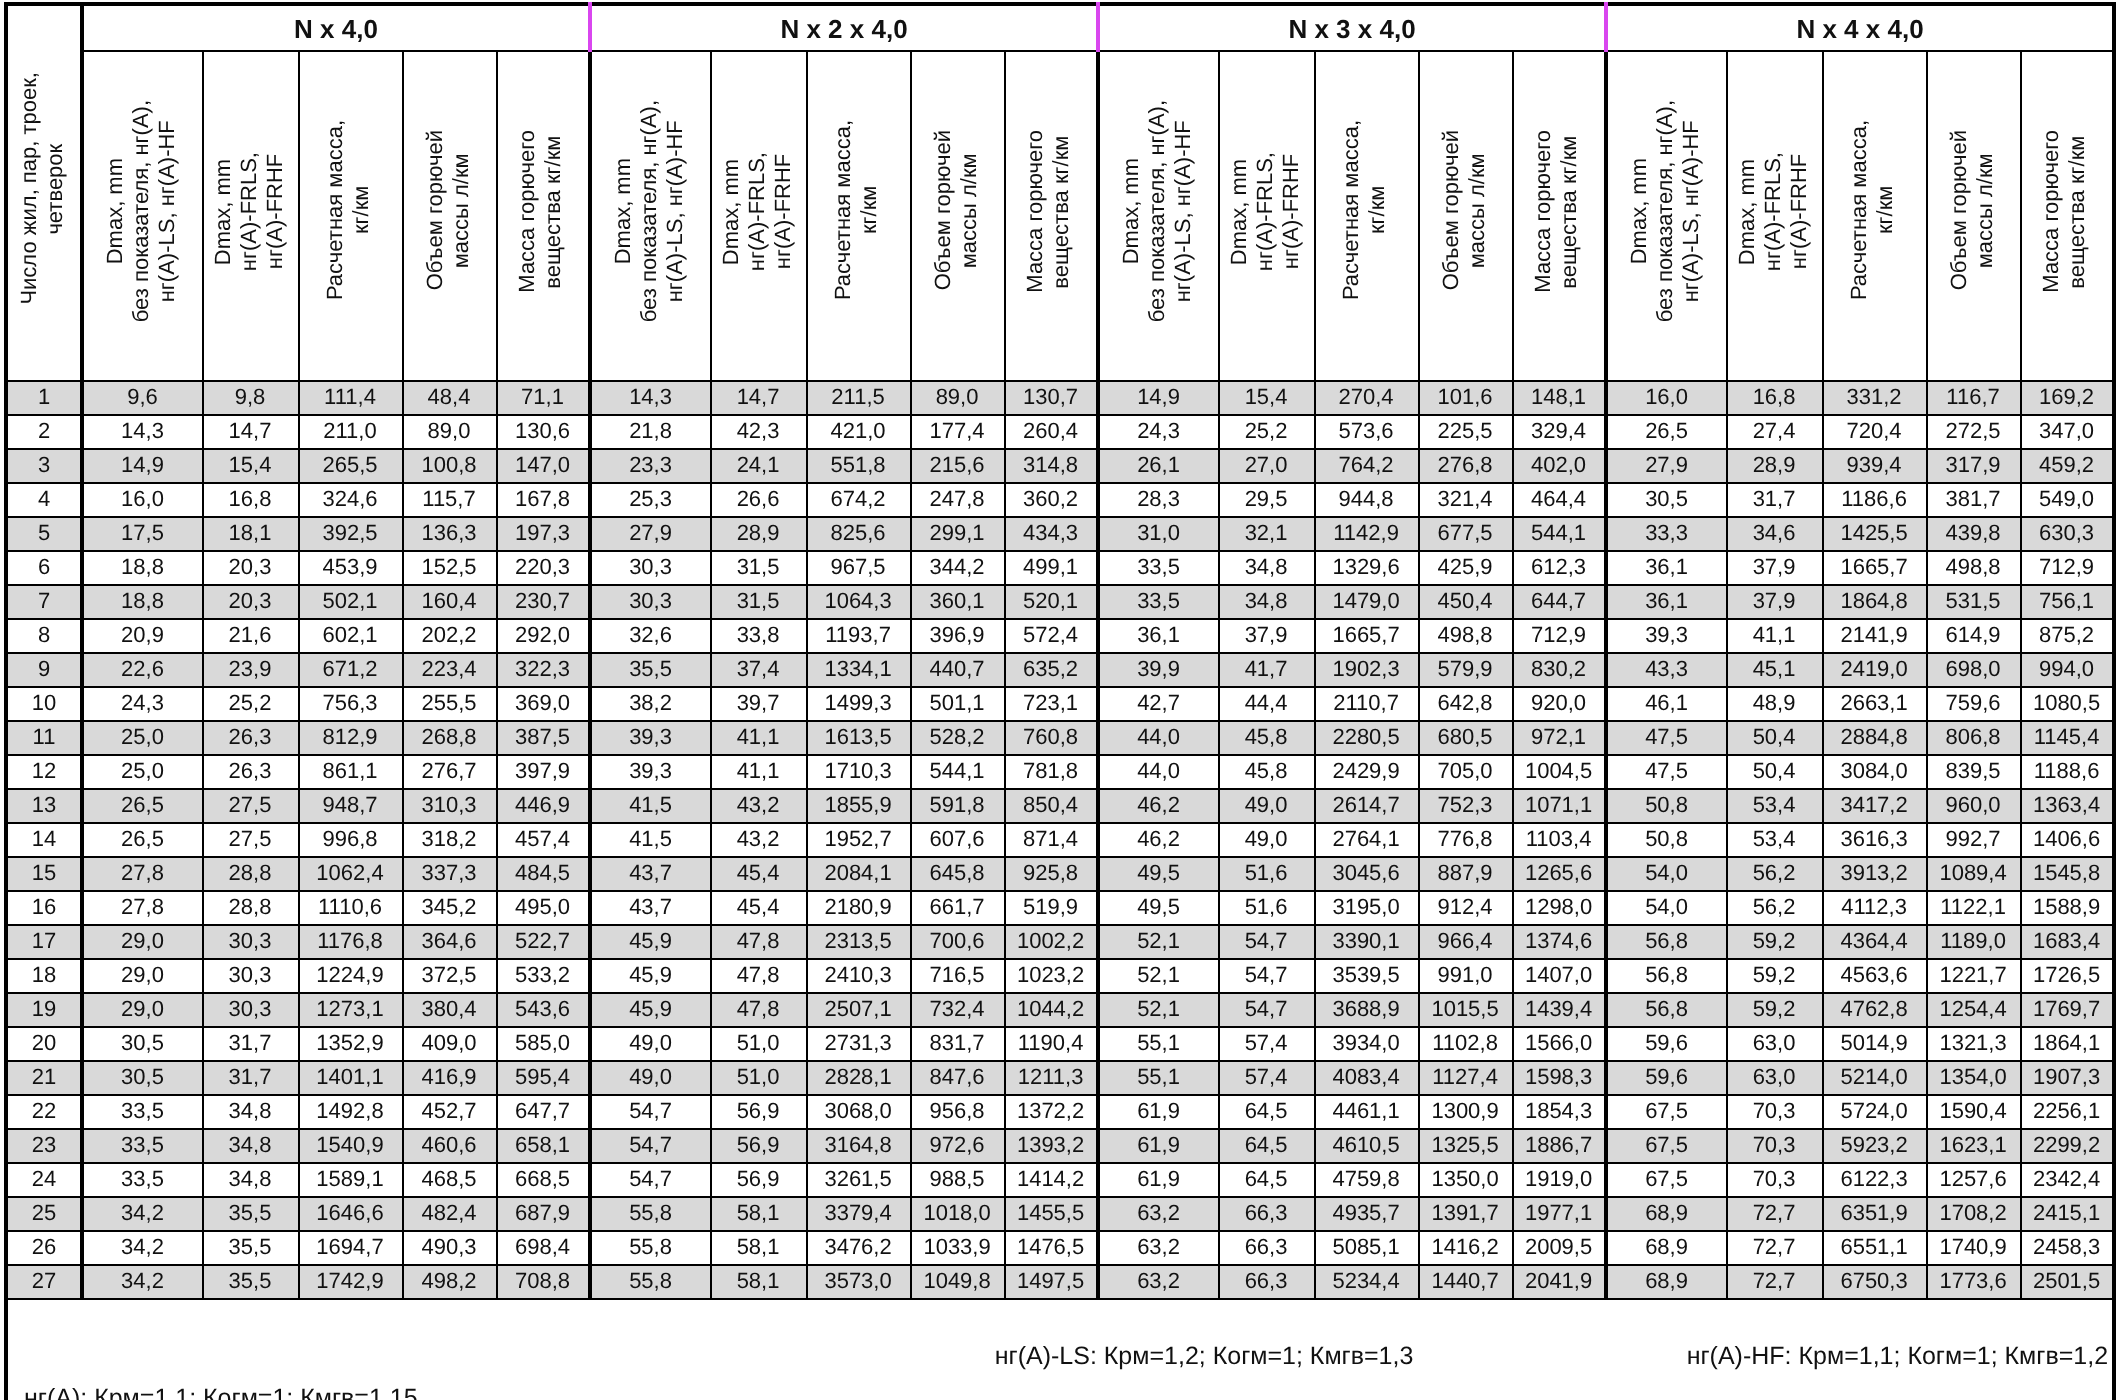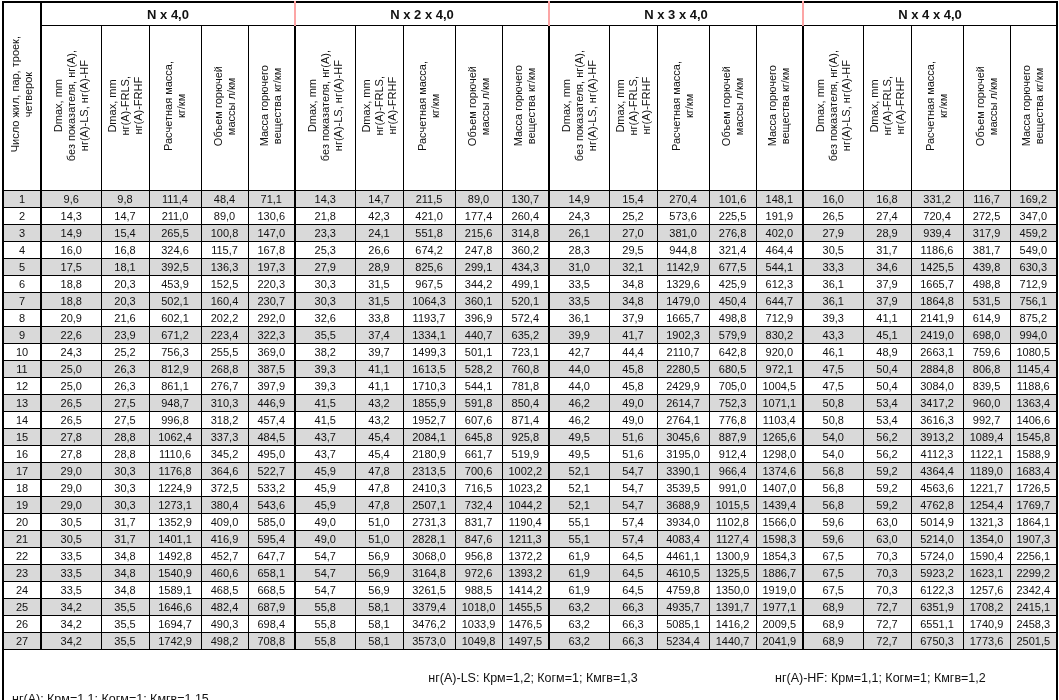--- a/index.html
+++ b/index.html
@@ -1,33 +1,33 @@
 <!DOCTYPE html>
 <html><head>
 <meta charset="utf-8">
 <style>
   html,body{margin:0;padding:0;background:#fff;font-family:"Liberation Sans","DejaVu Sans",sans-serif;color:#111;}
   .sheet{width:1055px;margin:1px auto;}
   table{border-collapse:collapse;table-layout:fixed;width:1055px;}
   td,th{border:1px solid #000;padding:0 2px;font-weight:normal;overflow:hidden;}
   table{border:2px solid #000;}
-  th.group{height:22px;font-size:13px;font-weight:bold;text-align:center;border-left:2px solid #fca5a5;}
+  th.group{height:22px;font-size:13px;font-weight:bold;text-align:center;border-left:2px solid #d946ef;}
   th.corner{border-right:2px solid #000;}
   .vrow th{height:164px;vertical-align:middle;text-align:center;}
   .vtext{writing-mode:vertical-rl;transform:rotate(180deg);font-size:11px;line-height:1.18;text-align:center;white-space:pre-line;display:inline-block;max-height:158px;margin:0 auto;}
   .corner .vtext{max-height:182px;}
   .gsep{border-left:2px solid #000 !important;}
   tbody td{height:16px;font-size:11px;text-align:center;white-space:nowrap;}
   tbody td.rownum{font-size:11px;}
   tbody tr.striped td{background:#d9d9d9;}
   tfoot td{border-top:1px solid #000;font-size:12.5px;height:20px;}
   tfoot td.noline-b{border-bottom:none;}
   tfoot td.noline-t{border-top:none;}
   .fnrow{display:flex;align-items:center;width:100%;}
-  .fnrow .seg{flex:1;text-align:center;}
+  .fnrow .seg{flex:1;text-align:right;}
   .fnrow .seg:first-child{text-align:left;padding-left:6px;margin-top:42px;}
   .fnrow2{display:flex;align-items:center;justify-content:flex-end;gap:150px;width:100%;}
 </style>
 </head>
 <body>
 
 <div class="sheet">
 <table>
   <colgroup>
     <col style="width:38px">
@@ -145,42 +145,42 @@
           <td>130,6</td>
           <td class="gsep">21,8</td>
           <td>42,3</td>
           <td>421,0</td>
           <td>177,4</td>
           <td>260,4</td>
           <td class="gsep">24,3</td>
           <td>25,2</td>
           <td>573,6</td>
           <td>225,5</td>
-          <td>191,9</td>
+          <td>329,4</td>
           <td class="gsep">26,5</td>
           <td>27,4</td>
           <td>720,4</td>
           <td>272,5</td>
           <td>347,0</td>
         </tr>
         <tr class="striped">
           <td class="rownum">3</td>
           <td class="gsep">14,9</td>
           <td>15,4</td>
           <td>265,5</td>
           <td>100,8</td>
           <td>147,0</td>
           <td class="gsep">23,3</td>
           <td>24,1</td>
           <td>551,8</td>
           <td>215,6</td>
           <td>314,8</td>
           <td class="gsep">26,1</td>
           <td>27,0</td>
-          <td>381,0</td>
+          <td>764,2</td>
           <td>276,8</td>
           <td>402,0</td>
           <td class="gsep">27,9</td>
           <td>28,9</td>
           <td>939,4</td>
           <td>317,9</td>
           <td>459,2</td>
         </tr>
         <tr>
           <td class="rownum">4</td>

